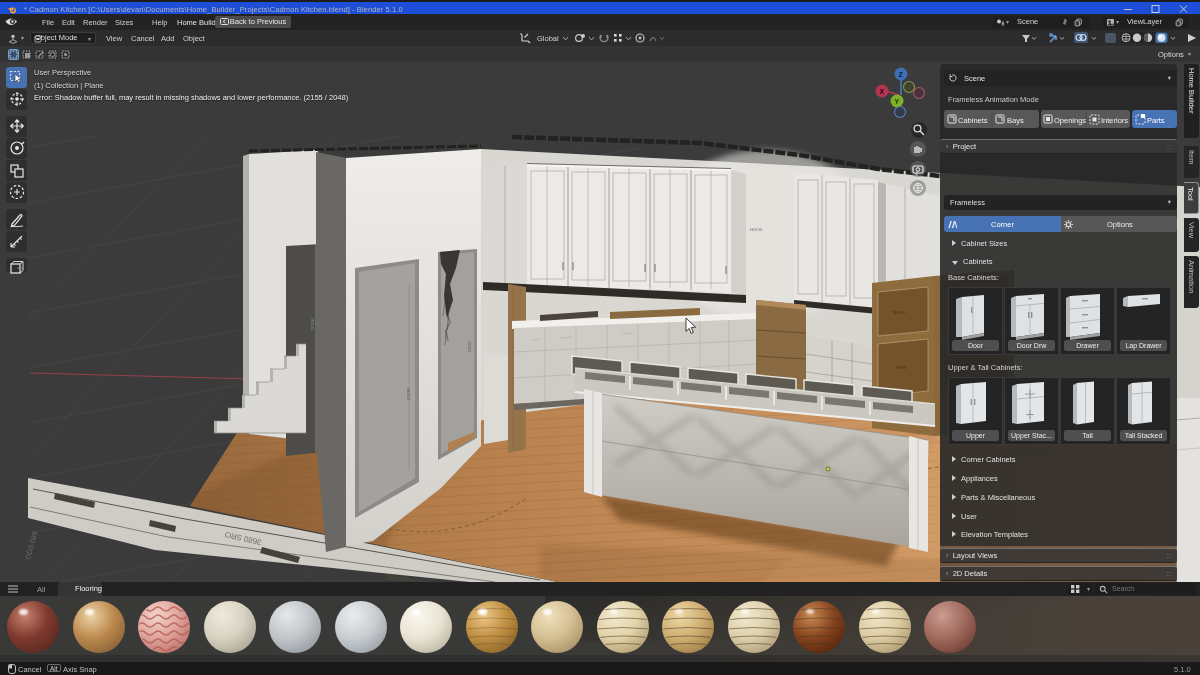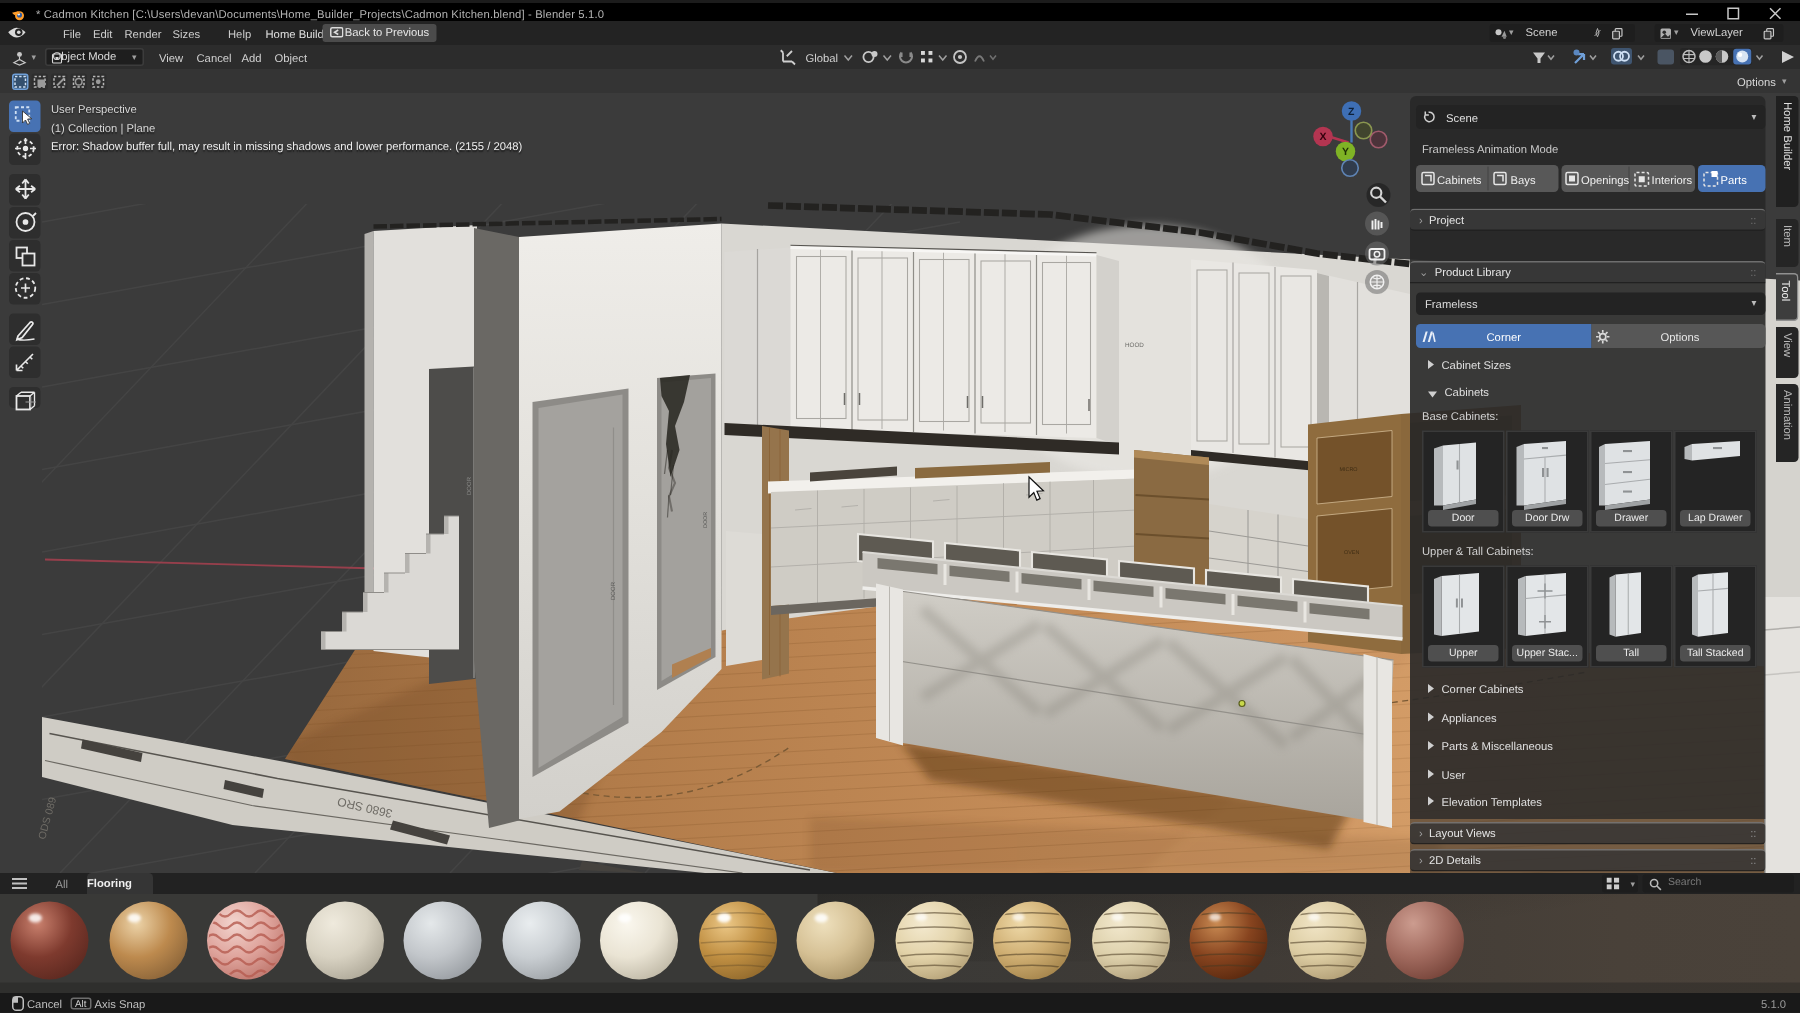--- a/index.html
+++ b/index.html
@@ -1,21 +1,21 @@
 <!DOCTYPE html>
 <html><head>
 <meta charset="utf-8">
 <style>
 * { margin:0; padding:0; box-sizing:border-box; }
 html,body { width:1200px; height:675px; overflow:hidden; background:#1c1c1c; }
 #app { position:absolute; top:0; left:0; width:1200px; height:675px;
   font-family:"Liberation Sans", sans-serif; font-size:7px; color:#c8c8c8; }
 .abs { position:absolute; }
 
-#titlebar { top:2px; left:0; width:1200px; height:14px; background:#000000; }
+#titlebar { top:2px; left:0; width:1200px; height:14px; background:#1d4ed8; }
 #titletext { left:24px; top:3px; color:#b4b4b4; font-size:7.5px; letter-spacing:.1px;}
 
 #menubar { top:14px; left:0; width:1200px; height:16px; background:#232323; }
 .menuitem { position:absolute; top:4px; color:#cfcfcf; font-size:7.5px;margin-left:21px; }
 #backbtn { position:absolute; left:215px; top:2px; width:76px; height:12px; background:#4b4b4b; border-radius:2px; color:#e8e8e8; font-size:7.5px; line-height:12px; text-align:center; }
 .selwidget { position:absolute; top:2px; height:12px; background:#1e1e1e; border-radius:2px; color:#d4d4d4; font-size:7.5px; line-height:12px; }
 
 #toolheader { top:30px; left:0; width:1200px; height:16px; background:#2c2c2c; }
 .th { position:absolute; top:4px; color:#d2d2d2; font-size:7.5px; }
 #objmode { position:absolute; left:30px; top:2px; width:66px; height:12px; background:#1e1e1e; border:1px solid #3c3c3c; border-radius:2px; color:#dcdcdc; font-size:7.5px; line-height:10px; }
@@ -646,21 +646,20 @@
         <rect x="197" y="4" width="4" height="4" fill="#fff" stroke="none"></rect>
     </g>
     <text x="14" y="12.5" font-size="7.5" fill="#f0f0f0" font-family="Liberation Sans">Cabinets</text>
     <text x="63" y="12.5" font-size="7.5" fill="#f0f0f0" font-family="Liberation Sans">Bays</text>
     <text x="110" y="12.5" font-size="7.5" fill="#f0f0f0" font-family="Liberation Sans">Openings</text>
     <text x="157" y="12.5" font-size="7.5" fill="#f0f0f0" font-family="Liberation Sans">Interiors</text>
     <text x="203" y="12.5" font-size="7.5" fill="#fff" font-family="Liberation Sans">Parts</text>
   </svg>
 
   <div class="panelhead" style="left:940px;top:139px;width:237px;"><span style="margin-left:6px;color:#9f9f9f">›</span>&nbsp;&nbsp;Project<span style="float:right;margin-right:6px;color:#6e6e6e">::</span></div>
-  <div class="panelhead" style="left:940px;top:174px;width:237px;border-radius:3px 3px 0 0;"><span style="margin-left:6px;color:#9f9f9f">⌄</span>&nbsp;&nbsp;Product Library<span style="float:right;margin-right:6px;color:#6e6e6e">::</span></div>
 
   <div class="sb" style="left:944px;top:195px;width:233px;height:15px;background:#232323;border-radius:3px;">
     <span style="position:absolute;left:6px;top:3px;color:#dedede">Frameless</span>
     <span style="position:absolute;right:6px;top:3px;color:#bcbcbc;font-size:6.5px">▾</span>
   </div>
 
   <div class="sb" style="left:944px;top:216px;width:117px;height:16px;background:#4772b3;border-radius:3px 0 0 3px;">
     <svg style="position:absolute;left:3px;top:2.5px" width="11" height="11" viewBox="0 0 16 16">
         <path d="M2,13 L5,3 h2 L4,13 Z M7,13 L10,3 h2 L9,13 Z" fill="#e8eef8"></path>
         <path d="M12,4 l2,9" stroke="#e8eef8" stroke-width="1.6"></path>
@@ -797,21 +796,21 @@
     </div>
   <div class="vtab" style="top:256px;height:52px;">
       <span>Animation</span>
     </div>
 
   <div id="assethead" class="abs">
     <svg class="abs" style="left:8px;top:3px" width="10" height="8" viewBox="0 0 10 8">
         <path d="M0,1 h10 M0,4 h10 M0,7 h10" stroke="#c0c0c0" stroke-width="1.2"></path>
       </svg>
     <span class="abs" style="left:37px;top:3px;color:#9a9a9a;font-size:7.5px">All</span>
-    <div class="abs" style="left:58px;top:0;width:44px;height:14px;background:#353535;border-radius:3px 3px 0 0;color:#f0f0f0;font-size:7.5px;line-height:14px;text-align:left;font-weight:bold;">Flooring</div>
+    <div class="abs" style="left:58px;top:0;width:44px;height:14px;background:#353535;border-radius:3px 3px 0 0;color:#f0f0f0;font-size:7.5px;line-height:14px;text-align:right;">Flooring</div>
     <div class="abs" style="left:1068px;top:1px;width:24px;height:12px;background:#1d1d1d;border-radius:2px;">
       <svg style="position:absolute;left:3px;top:2px" width="9" height="8" viewBox="0 0 9 8">
           <rect x="0" y="0" width="3.4" height="3.4" fill="#cdcdcd"></rect>
           <rect x="5" y="0" width="3.4" height="3.4" fill="#cdcdcd"></rect>
           <rect x="0" y="4.6" width="3.4" height="3.4" fill="#cdcdcd"></rect>
           <rect x="5" y="4.6" width="3.4" height="3.4" fill="#cdcdcd"></rect>
         </svg>
       <span style="position:absolute;right:2px;top:2px;color:#9f9f9f;font-size:6px">▾</span>
     </div>
     <div class="abs" style="left:1095px;top:1px;width:101px;height:12px;background:#1d1d1d;border-radius:2px;">

